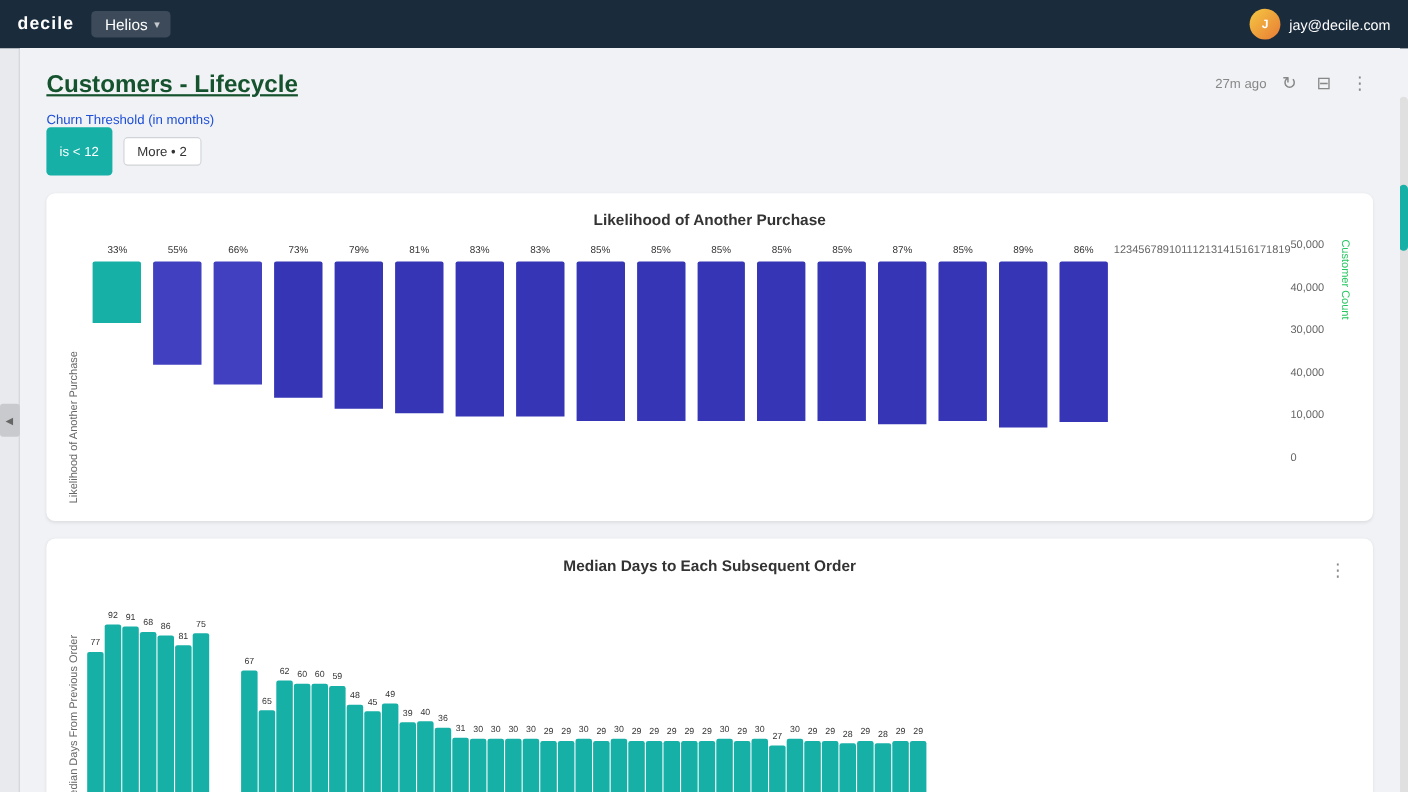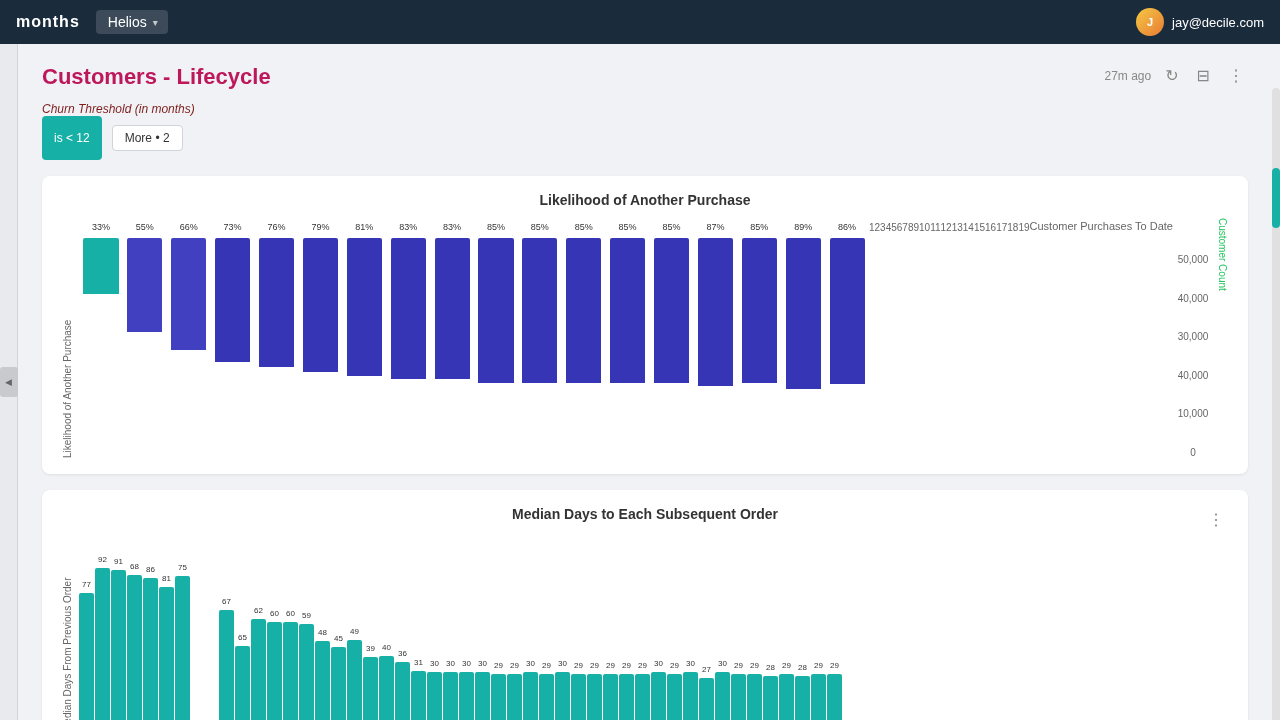--- a/index.html
+++ b/index.html
@@ -97,21 +97,22 @@
     
     .page-header {
       display: flex;
       align-items: flex-start;
       justify-content: space-between;
       margin-bottom: 12px;
     }
     .page-title {
       font-size: 22px;
       font-weight: 600;
-      color: #be185d;
+      color: #14532d;
+      text-decoration: underline;
     }
     .page-actions {
       display: flex;
       align-items: center;
       gap: 10px;
     }
     .timestamp {
       font-size: 12px;
       color: #888;
     }
@@ -126,23 +127,22 @@
 
     
     .filters-row {
       display: flex;
       align-items: center;
       gap: 10px;
       margin-bottom: 16px;
     }
     .filter-label {
       font-size: 12px;
-      color: #7f1d1d;
+      color: #1d4ed8;
       margin-right: 4px;
-      font-style: italic;
     }
     .filter-chip {
       background: #17b0a7;
       color: #fff;
       border: none;
       border-radius: 4px;
       padding: 15px 12px;
       font-size: 12px;
       cursor: pointer;
       font-weight: 500;
@@ -250,22 +250,21 @@
       font-size: 11px;
       color: #666;
       margin-top: 2px;
     }
     .chart1-y-ticks {
       display: flex;
       flex-direction: column;
       justify-content: space-between;
       padding-bottom: 0;
       width: 40px;
-      text-align: center;
-      margin-top: 36px;
+      text-align: left;
     }
     .chart1-y-tick {
       font-size: 10px;
       color: #666;
     }
     
     .line-overlay {
       position: absolute;
       top: 0;
       left: 0;
@@ -350,21 +349,21 @@
       background: #17b0a7;
       border-radius: 4px;
       position: absolute;
       top: 80px;
     }
   </style>
 </head>
 <body>
 
 <div class="topnav">
-  <span class="topnav-logo">months</span>
+  <span class="topnav-logo">decile</span>
   <button class="topnav-project">
     <span>Helios</span>
     <span class="chevron">▾</span>
   </button>
   <div class="topnav-spacer"></div>
   <div class="topnav-user">
     <div class="user-avatar">
         <span>J</span>
       </div>
     <span>jay@decile.com</span>
@@ -414,24 +413,20 @@
                   <span class="bar-label-top">55%</span>
                   <div class="bar" style="height: 93.5px; background: rgb(64, 64, 192);"></div>
                 </div>
                 <div class="bar-group">
                   <span class="bar-label-top">66%</span>
                   <div class="bar" style="height: 112.2px; background: rgb(64, 64, 192);"></div>
                 </div>
                 <div class="bar-group">
                   <span class="bar-label-top">73%</span>
                   <div class="bar" style="height: 124.1px; background: rgb(53, 53, 181);"></div>
-                </div>
-                <div class="bar-group">
-                  <span class="bar-label-top">76%</span>
-                  <div class="bar" style="height: 129.2px; background: rgb(53, 53, 181);"></div>
                 </div>
                 <div class="bar-group">
                   <span class="bar-label-top">79%</span>
                   <div class="bar" style="height: 134.3px; background: rgb(53, 53, 181);"></div>
                 </div>
                 <div class="bar-group">
                   <span class="bar-label-top">81%</span>
                   <div class="bar" style="height: 137.7px; background: rgb(53, 53, 181);"></div>
                 </div>
                 <div class="bar-group">
@@ -497,21 +492,20 @@
                 <div class="chart1-x-label">11</div>
                 <div class="chart1-x-label">12</div>
                 <div class="chart1-x-label">13</div>
                 <div class="chart1-x-label">14</div>
                 <div class="chart1-x-label">15</div>
                 <div class="chart1-x-label">16</div>
                 <div class="chart1-x-label">17</div>
                 <div class="chart1-x-label">18</div>
                 <div class="chart1-x-label">19</div>
               </div>
-            <div class="chart1-x-axis-title">Customer Purchases To Date</div>
           </div>
           <div class="chart1-y-ticks" id="chart1-yticks" style="padding-top:0; justify-content:space-between; height:100%; display:flex; flex-direction:column; padding-bottom:36px;">
 
           <div class="chart1-y-tick">50,000</div>
               <div class="chart1-y-tick">40,000</div>
               <div class="chart1-y-tick">30,000</div>
               <div class="chart1-y-tick">40,000</div>
               <div class="chart1-y-tick">10,000</div>
               <div class="chart1-y-tick">0</div>
             </div>

